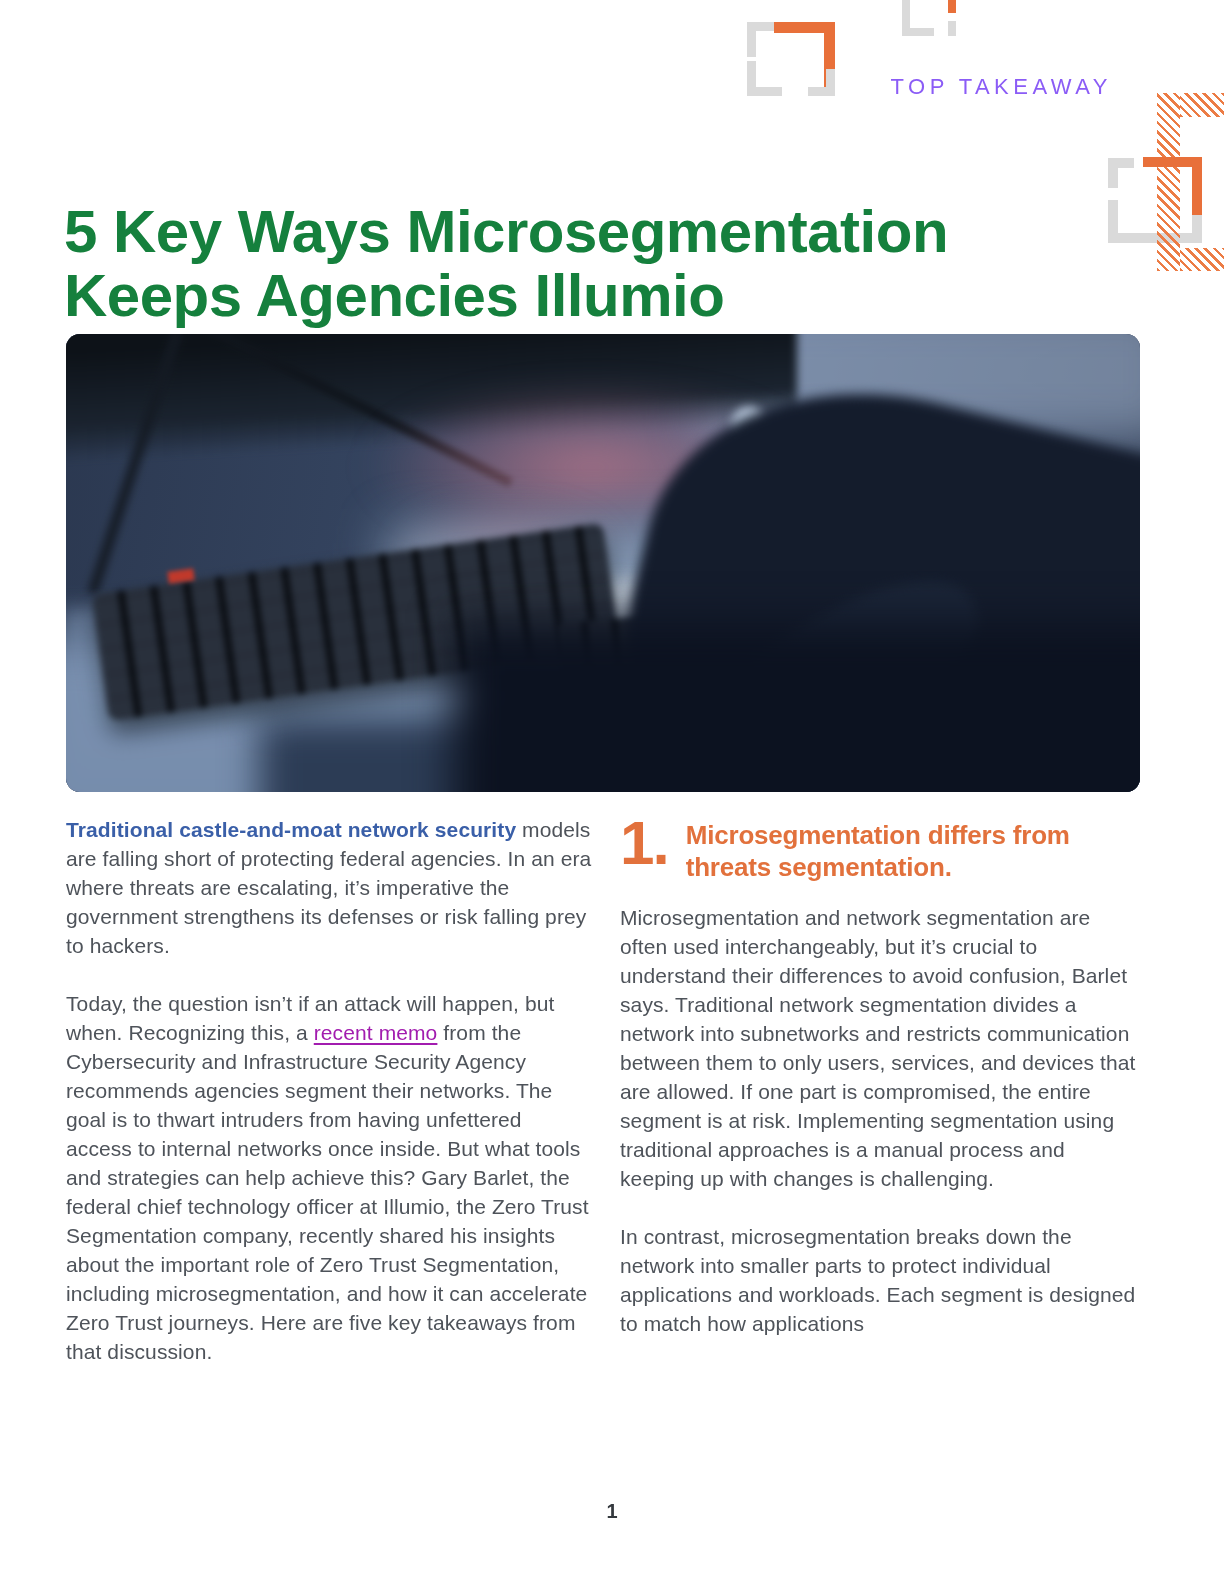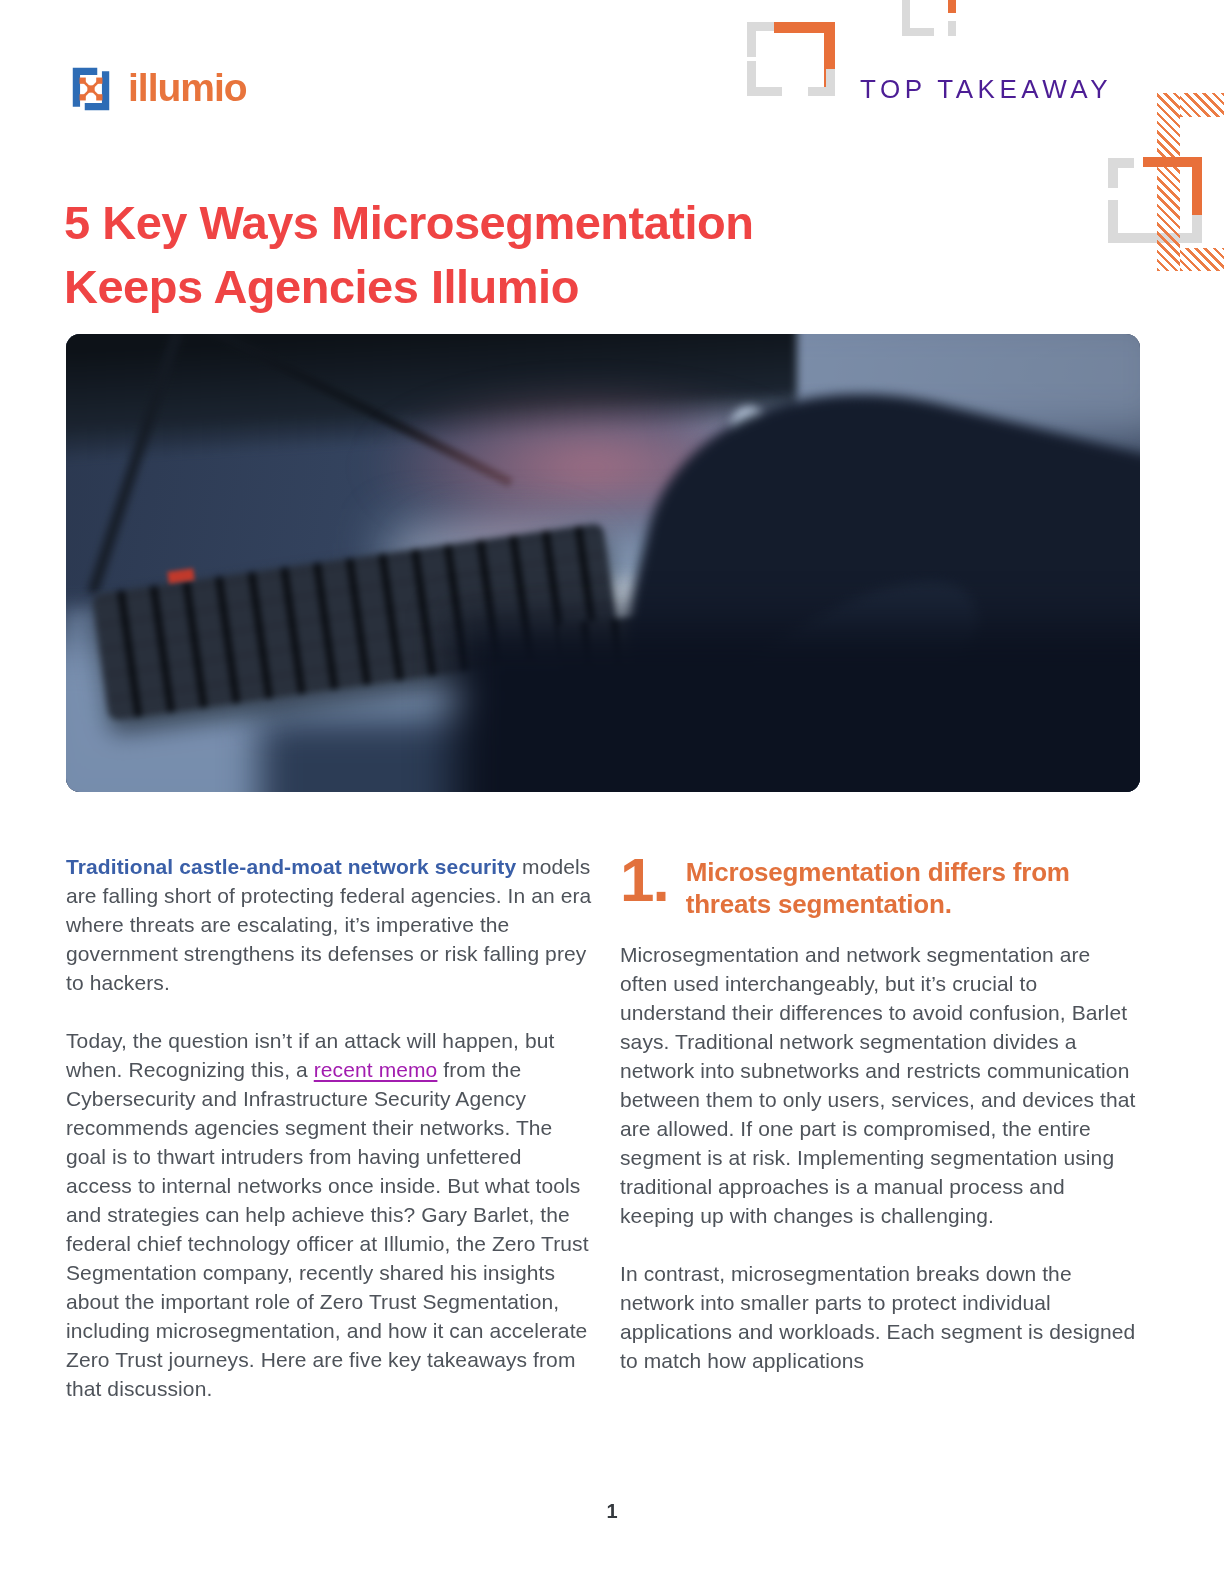--- a/index.html
+++ b/index.html
@@ -10,26 +10,26 @@
     -webkit-font-smoothing:antialiased;
   }
 
   
   .logo{position:absolute;left:66px;top:64px;display:flex;align-items:center;gap:12px;}
   .logo-mark{width:50px;height:50px;display:block;}
   .logo-text{font-size:39px;font-weight:bold;color:#E8743C;letter-spacing:-1px;line-height:1;padding-bottom:4px;}
 
   .eyebrow{
     position:absolute;top:74px;right:112px;
-    font-size:26px;letter-spacing:4.5px;color:#4c1d95;font-weight:400;
+    font-size:22px;letter-spacing:4.5px;color:#8b5cf6;font-weight:400;
   }
 
   .page-title{
     position:absolute;left:64px;top:160px;width:960px;
-    font-size:47px;line-height:64px;font-weight:bold;color:#ef4444;letter-spacing:-0.5px;
+    font-size:60px;line-height:64px;font-weight:bold;color:#15803d;letter-spacing:-0.5px;
   }
 
   
   .decor{position:absolute;pointer-events:none;}
   .decA{left:747px;top:22px;width:88px;height:74px;}
   .decA .tl{position:absolute;left:0;top:0;width:26px;height:26px;border-left:9px solid #DADADA;border-top:9px solid #DADADA;}
   .decA .tr{position:absolute;right:0;top:0;width:50px;height:56px;border-right:11px solid #E8703A;border-top:11px solid #E8703A;}
   .decA .bl{position:absolute;left:0;bottom:0;width:26px;height:26px;border-left:9px solid #DADADA;border-bottom:9px solid #DADADA;}
   .decA .br{position:absolute;right:0;bottom:0;width:18px;height:18px;border-right:9px solid #DADADA;border-bottom:9px solid #DADADA;}
 
@@ -89,56 +89,38 @@
   .h-hand1{left:58%;top:42%;width:22%;height:15%;border-radius:50% 50% 45% 55%;background:#b28766;transform:rotate(-14deg);filter:blur(7px);}
   .h-hand2{left:54%;top:52%;width:24%;height:20%;border-radius:55% 45% 50% 50%;background:#a97f60;transform:rotate(-20deg);filter:blur(7px);}
   .h-finger{left:55%;top:63%;width:9%;height:7%;border-radius:50%;background:#9c7458;transform:rotate(-30deg);filter:blur(6px);}
   .h-arm{right:-14%;top:18%;width:62%;height:110%;border-radius:38% 26% 0 50%;background:#141c2c;transform:rotate(14deg);filter:blur(6px);}
   .h-cuff{left:60%;top:60%;width:26%;height:26%;border-radius:45%;background:#1a2436;transform:rotate(-28deg);filter:blur(6px);}
   .h-shadowbr{right:-6%;bottom:-18%;width:70%;height:55%;background:#0c1220;filter:blur(22px);}
   .h-blscreen{left:-6%;bottom:-14%;width:46%;height:48%;background:#7e95b5;filter:blur(24px);opacity:.9;}
   .h-bldark{left:18%;bottom:-10%;width:30%;height:26%;background:#2c3c55;filter:blur(18px);}
 
   
-  .col{position:absolute;top:852px;font-size:21px;line-height:29px;color:#4E535A;letter-spacing:0.1px;}
+  .col{position:absolute;top:815px;font-size:21px;line-height:29px;color:#4E535A;letter-spacing:0.1px;}
   .col p{margin:0 0 29px 0;}
   .col-left{left:66px;width:527px;}
   .col-right{left:620px;width:522px;}
   .lead-bold{color:#3A5FA8;font-weight:bold;}
   a.text-link{color:#a21caf;text-decoration:underline;text-underline-offset:3px;cursor:pointer;}
 
   .takeaway-head{display:flex;align-items:flex-start;gap:18px;margin-bottom:20px;}
   .takeaway-number{font-size:62px;line-height:56px;font-weight:bold;color:#E2713C;letter-spacing:-2px;}
   .takeaway-title{font-size:26px;line-height:32px;font-weight:bold;color:#E2713C;padding-top:4px;letter-spacing:-0.2px;}
 
   .page-number{position:absolute;left:0;right:0;top:1500px;text-align:center;font-size:20px;font-weight:bold;color:#34393E;}
 </style>
 </head>
 <body>
 
 <div id="page">
 
-  <div class="logo">
-    <svg class="logo-mark" viewBox="0 0 48 48" aria-hidden="true">
-      <path d="M30 7 L10 7 L10 41" fill="none" stroke="#2E6CB5" stroke-width="7"></path>
-      <path d="M18 41 L38 41 L38 7" fill="none" stroke="#2E6CB5" stroke-width="7"></path>
-      <g stroke="#E8703A" stroke-width="2.6">
-        <line x1="16" y1="16" x2="32" y2="32"></line>
-        <line x1="32" y1="16" x2="16" y2="32"></line>
-      </g>
-      <g fill="#E8703A">
-        <rect x="20.5" y="20.5" width="7" height="7"></rect>
-        <rect x="13" y="13" width="6" height="6"></rect>
-        <rect x="29" y="13" width="6" height="6"></rect>
-        <rect x="13" y="29" width="6" height="6"></rect>
-        <rect x="29" y="29" width="6" height="6"></rect>
-      </g>
-    </svg>
-    <span class="logo-text">illumio</span>
-  </div>
 
   <div class="eyebrow">TOP TAKEAWAY</div>
 
   <div class="decor decA">
     <span class="tl"></span>
       <span class="tr"></span>
       <span class="bl"></span>
       <span class="br"></span>
   </div>
   <div class="decor decB">

